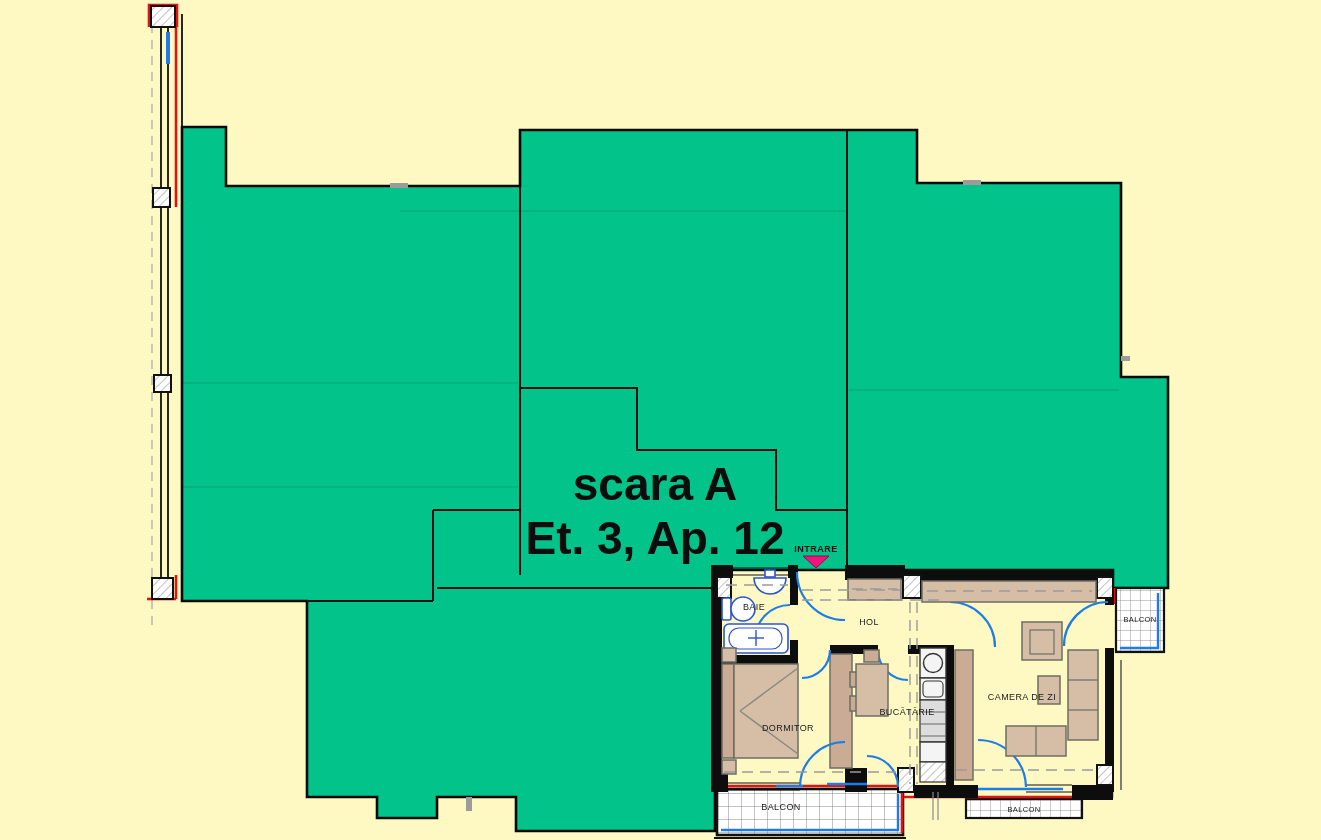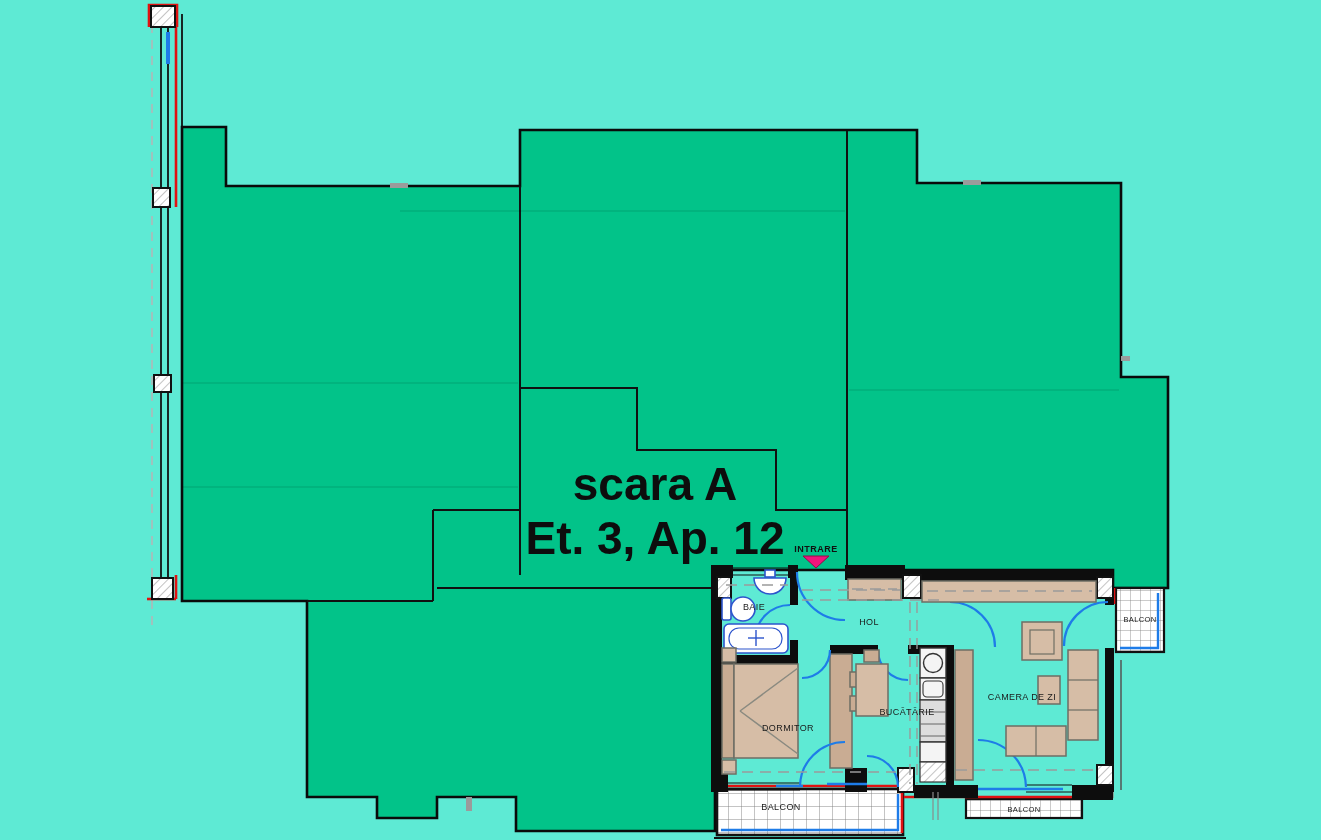--- a/index.html
+++ b/index.html
@@ -6,21 +6,21 @@
     --highlight-green:#02C389;
     --outline-black:#111111;
     --door-blue:#1E7CE8;
     --fixture-blue:#2D55CC;
     --exterior-red:#E01212;
     --entrance-magenta:#F0147C;
     --furniture-tan:#D6BDA6;
     --furniture-tan-dark:#C9AC93;
   }
   html,body{margin:0;padding:0;background:#fff;}
-  #stage{position:relative;width:1321px;height:840px;background:#5eead4;overflow:hidden;
+  #stage{position:relative;width:1321px;height:840px;background:#fef9c3;overflow:hidden;
          font-family:"Liberation Sans", sans-serif;}
   svg{display:block;}
   .title-text{font-family:"Liberation Sans", sans-serif;font-weight:bold;font-size:46px;fill:#0d0d0d;}
   .room-label{font-family:"Liberation Sans", sans-serif;font-size:9px;fill:#1a1a1a;font-weight:500;letter-spacing:.4px;}
   .room-label.small{font-size:7.5px;}
   .entrance-label{font-family:"Liberation Sans", sans-serif;font-size:9px;font-weight:bold;fill:#101010;letter-spacing:.5px;}
   .wall{fill:#0d0d0d;}
   .thinline{stroke:#111;stroke-width:1.2;fill:none;}
   .dash{stroke:#9a9a9a;stroke-width:1.4;stroke-dasharray:11 7;fill:none;}
   .furn{fill:var(--furniture-tan);stroke:#6e6e64;stroke-width:1.5;}

